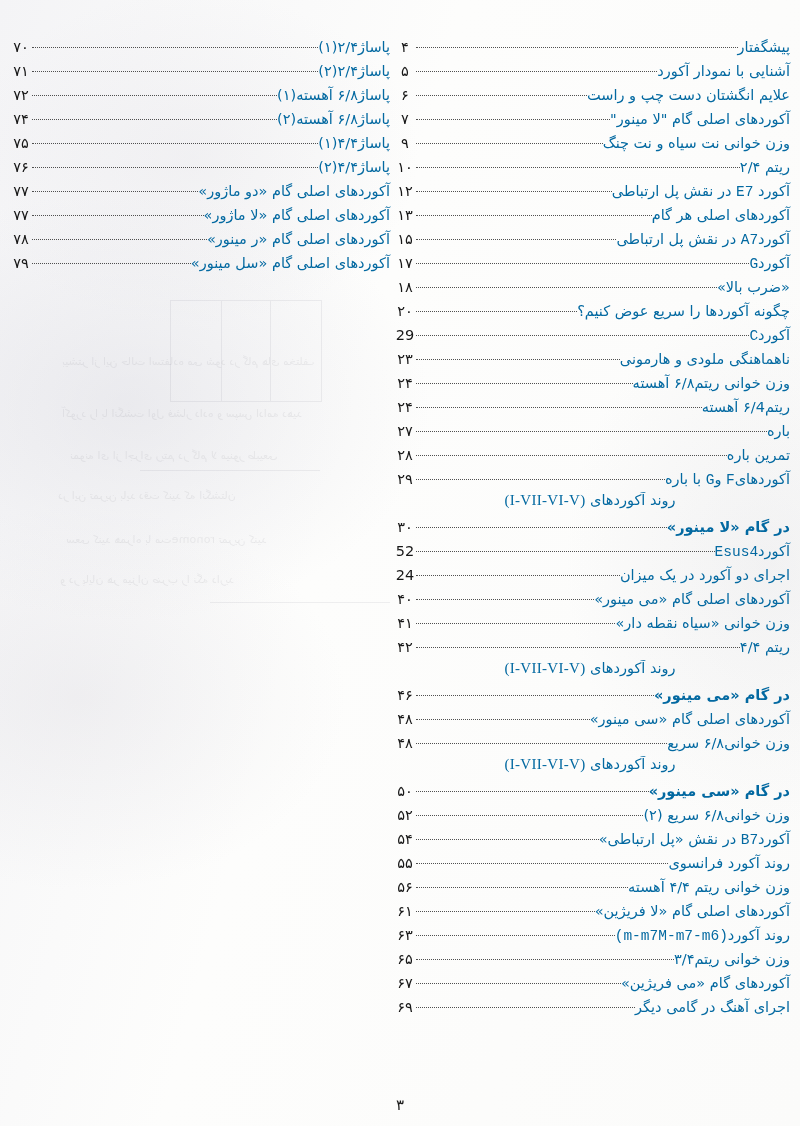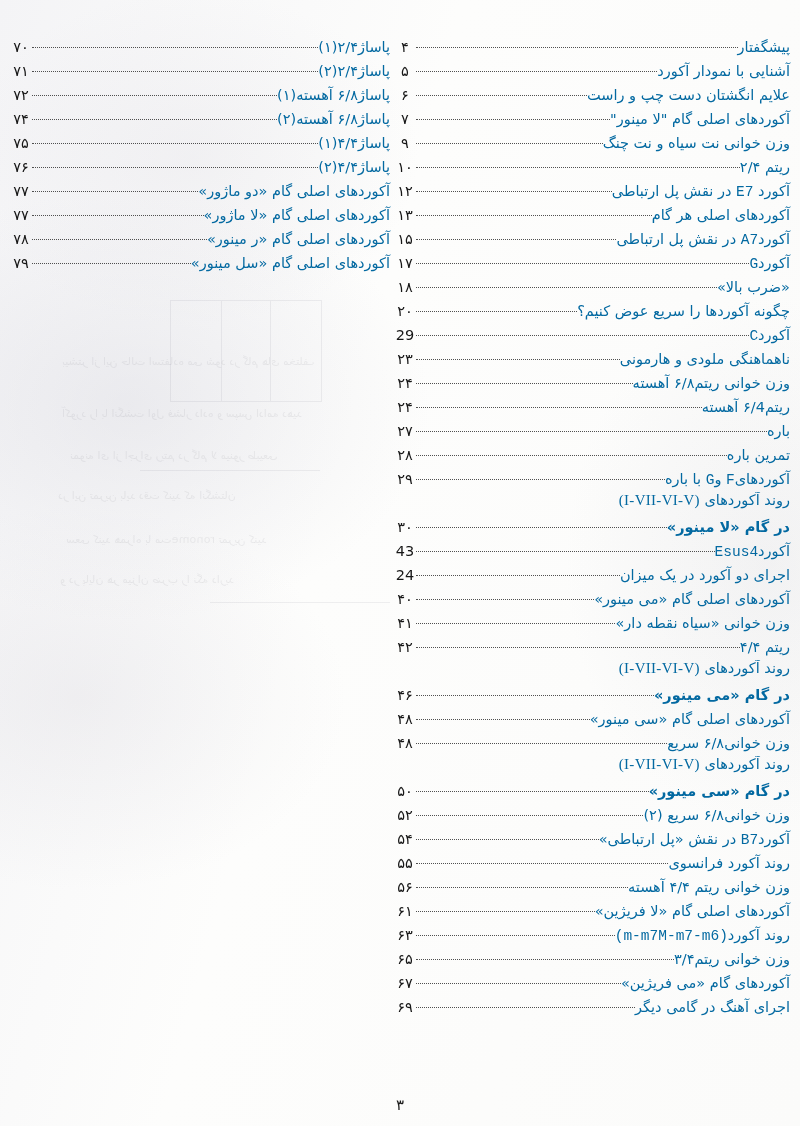--- a/index.html
+++ b/index.html
@@ -113,20 +113,21 @@
     min-width: 22px;
     direction: rtl;
   }
 
   
   .toc-row.cont {
     justify-content: flex-start;
   }
   .toc-row.cont .toc-title {
     width: 100%;
+    text-align: center;
     padding-inline-end: 44px;
   }
 
   
   .toc-row.wrapped .toc-title {
     padding-inline-start: 2px;
     font-weight: bold;
   }
 
   .roman {
@@ -273,21 +274,21 @@
           <span class="toc-title">روند آکوردهای <span class="roman">(I-VII-VI-V)</span></span>
         </div>
         <div class="toc-row wrapped">
           <span class="toc-title">در گام «لا مینور»</span>
           <span class="toc-dots"></span>
           <span class="toc-page">۳۰</span>
         </div>
         <div class="toc-row">
           <span class="toc-title">آکورد<span class="latin">Esus4</span></span>
           <span class="toc-dots"></span>
-          <span class="toc-page">43</span>
+          <span class="toc-page">52</span>
         </div>
         <div class="toc-row">
           <span class="toc-title">اجرای دو آکورد در یک میزان</span>
           <span class="toc-dots"></span>
           <span class="toc-page">24</span>
         </div>
         <div class="toc-row">
           <span class="toc-title">آکوردهای اصلی گام «می مینور»</span>
           <span class="toc-dots"></span>
           <span class="toc-page">۴۰</span>

